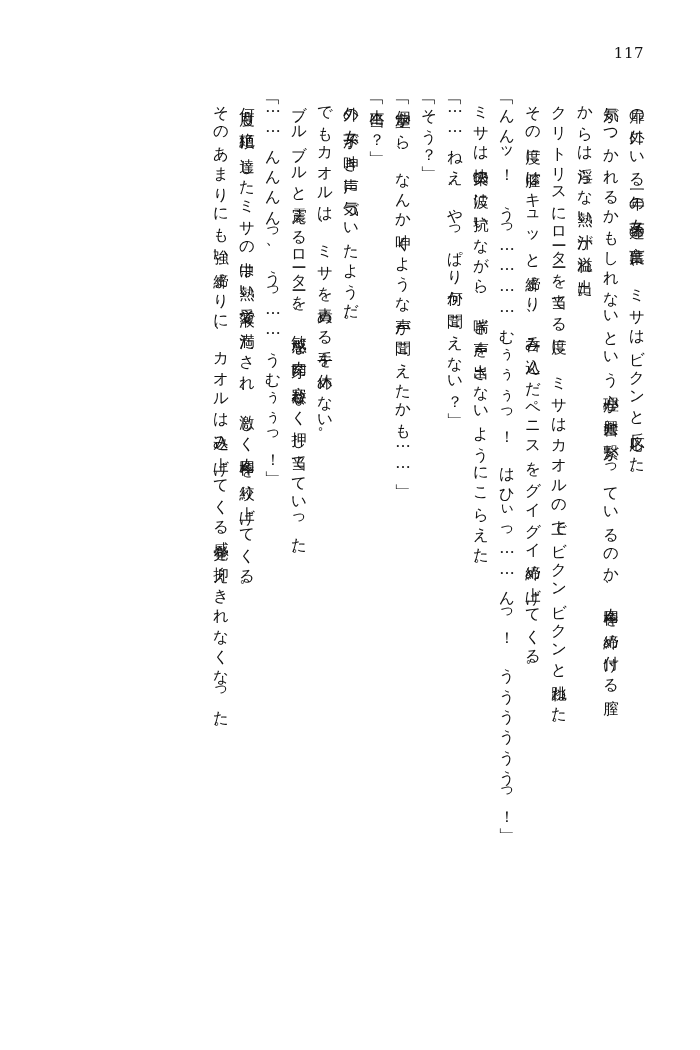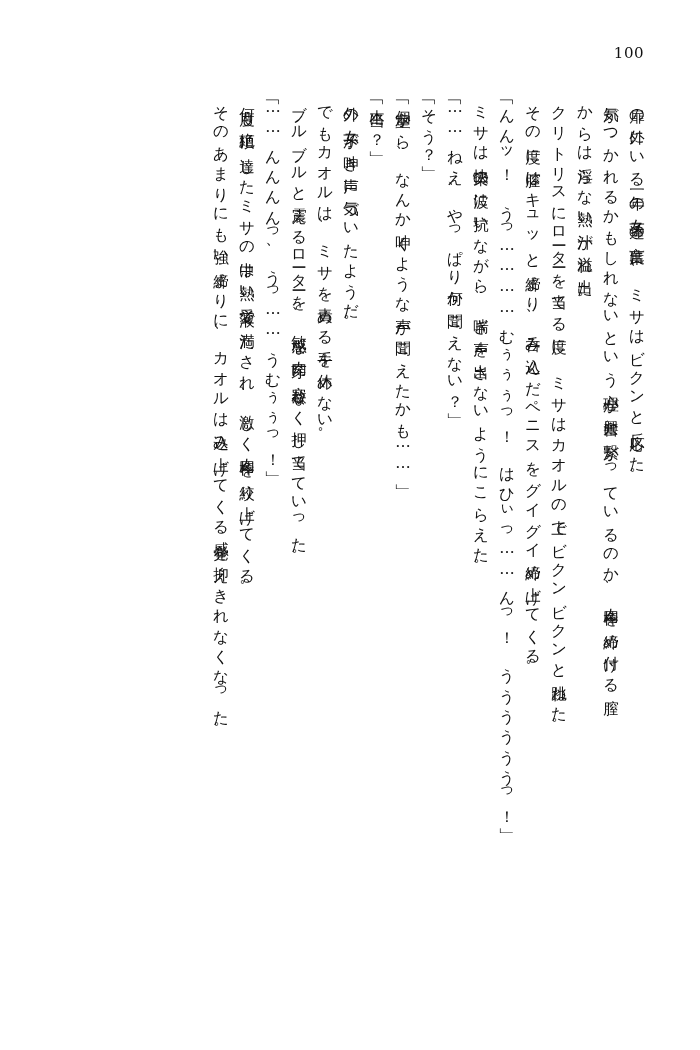--- a/index.html
+++ b/index.html
@@ -58,21 +58,21 @@
     color: #111111;
     white-space: pre;
     font-family: "DejaVu Serif", "Liberation Serif", serif;
   }
 </style>
 </head>
 <body>
 
 <div class="page">
 
-  <div class="page-number">100</div>
+  <div class="page-number">117</div>
 
   <div class="text-block">
     <div class="vline">扉の外にいる一年の女子達の言葉に、ミサはビクンと反応した。</div>
     <div class="vline">気がつかれるかもしれないという心理が興奮に繋がっているのか、肉棒を締め付ける膣</div>
     <div class="vline">からは淫らな熱い汁が溢れ出た。</div>
     <div class="vline">クリトリスにローターを当てる度に、ミサはカオルの上でビクンビクンと跳ねた。</div>
     <div class="vline">その度に膣はキュッと締まり、呑み込んだペニスをグイグイ締め上げてくる。</div>
     <div class="vline">「んんッ！　うっ…………むぅぅぅっ！　はひぃっ……んっ！　ううううううっ！」</div>
     <div class="vline">ミサは快楽の波に抗いながら、喘ぎ声を出さないようにこらえた。</div>
     <div class="vline">「……ねえ、やっぱり何か聞こえない？」</div>

